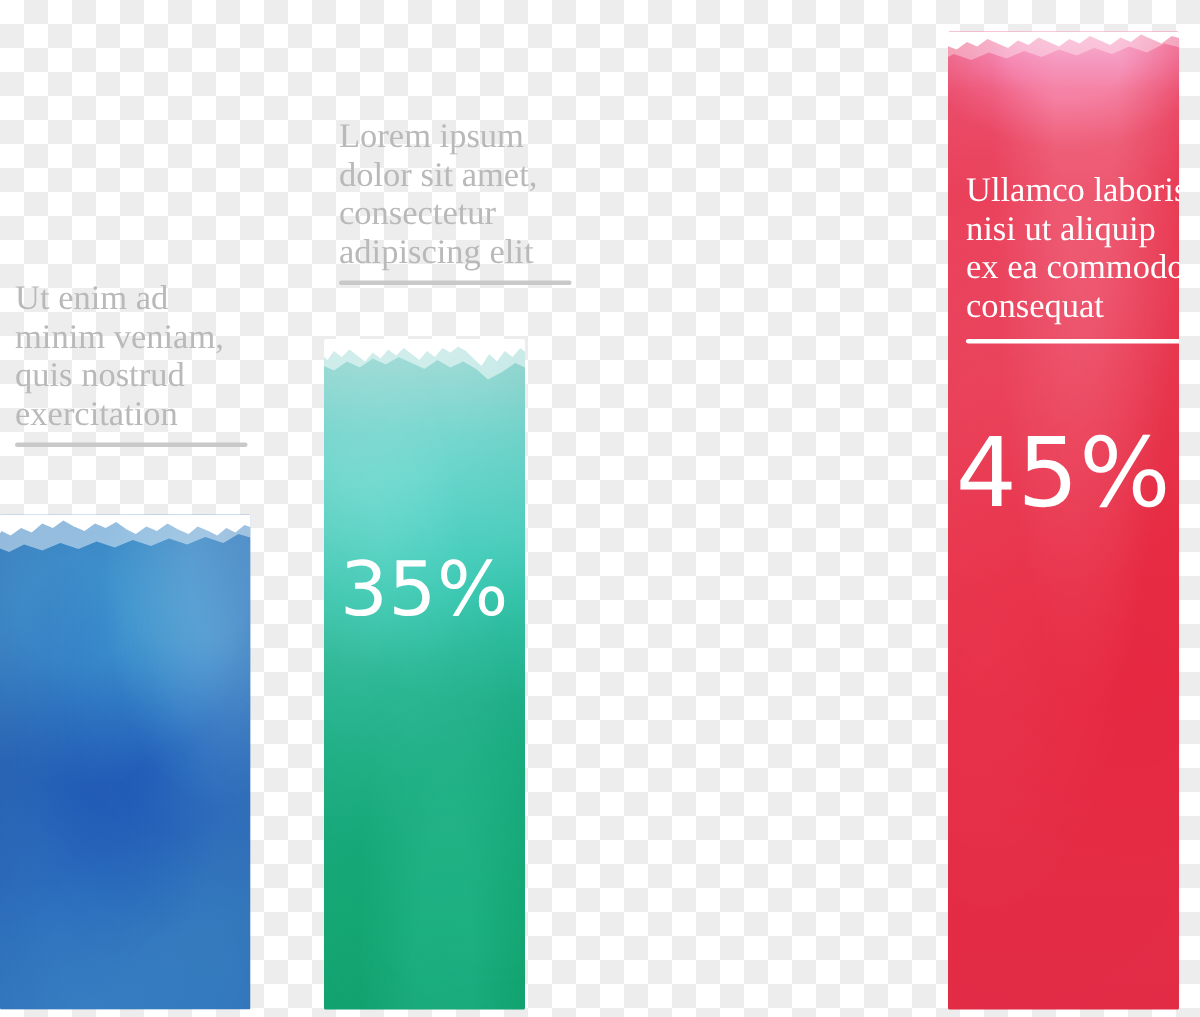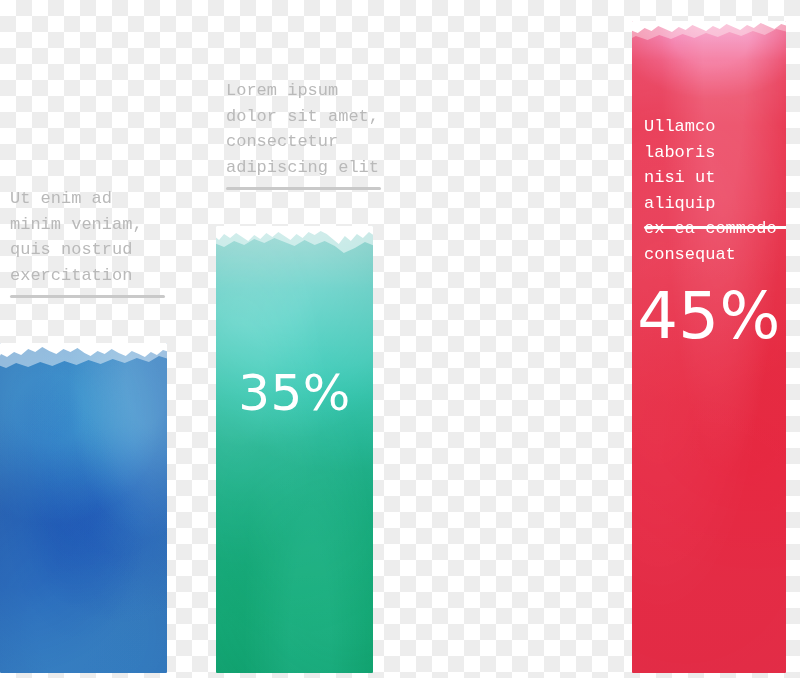--- a/index.html
+++ b/index.html
@@ -61,23 +61,23 @@
     font-weight:400;
     letter-spacing:.5px;
     text-align:center;
     font-family:"DejaVu Sans", sans-serif;
   }
 
   
   .caption{
     position:absolute;
     color:#b9b9b9;
-    font-size:17px;
+    font-size:23px;
     line-height:25.5px;
-    font-family:Liberation Mono, monospace;
+    font-family:Liberation Serif, serif;
     white-space:pre-line;
   }
   .caption.inside{color:#ffffff;}
 
   .rule{
     position:absolute;
     height:3px;
     background:#c9c9c9;
     border-radius:2px;
   }
@@ -99,21 +99,21 @@
       radial-gradient(circle at 55% 88%, rgba(255,255,255,.25) 0 18%, rgba(255,255,255,0) 55%);
   }
   #bar-blue .wash2{
     background:
       radial-gradient(ellipse at 88% 12%, rgba(255,255,255,.55) 0 10%, rgba(255,255,255,0) 38%),
       radial-gradient(ellipse at 45% 40%, rgba(20,60,130,.28) 0 20%, rgba(20,60,130,0) 60%);
   }
 
   
   #bar-teal{
-    left:216px;width:157px;height:447px;
+    left:216px;width:134px;height:447px;
     background:
       linear-gradient(180deg,#7ec9c4 0%,#55bdb0 14%,#2fb79a 38%,#1fae86 62%,#16a877 86%,#12a271 100%);
     text-decoration: underline;
   }
   #bar-teal .wash{
     background:
       radial-gradient(circle at 25% 10%, rgba(255,255,255,.55) 0 13%, rgba(255,255,255,0) 42%),
       radial-gradient(circle at 78% 22%, rgba(255,255,255,.40) 0 12%, rgba(255,255,255,0) 40%),
       radial-gradient(circle at 40% 58%, rgba(0,90,80,.22) 0 18%, rgba(0,90,80,0) 55%),
       radial-gradient(circle at 85% 80%, rgba(0,110,95,.25) 0 16%, rgba(0,110,95,0) 50%);

